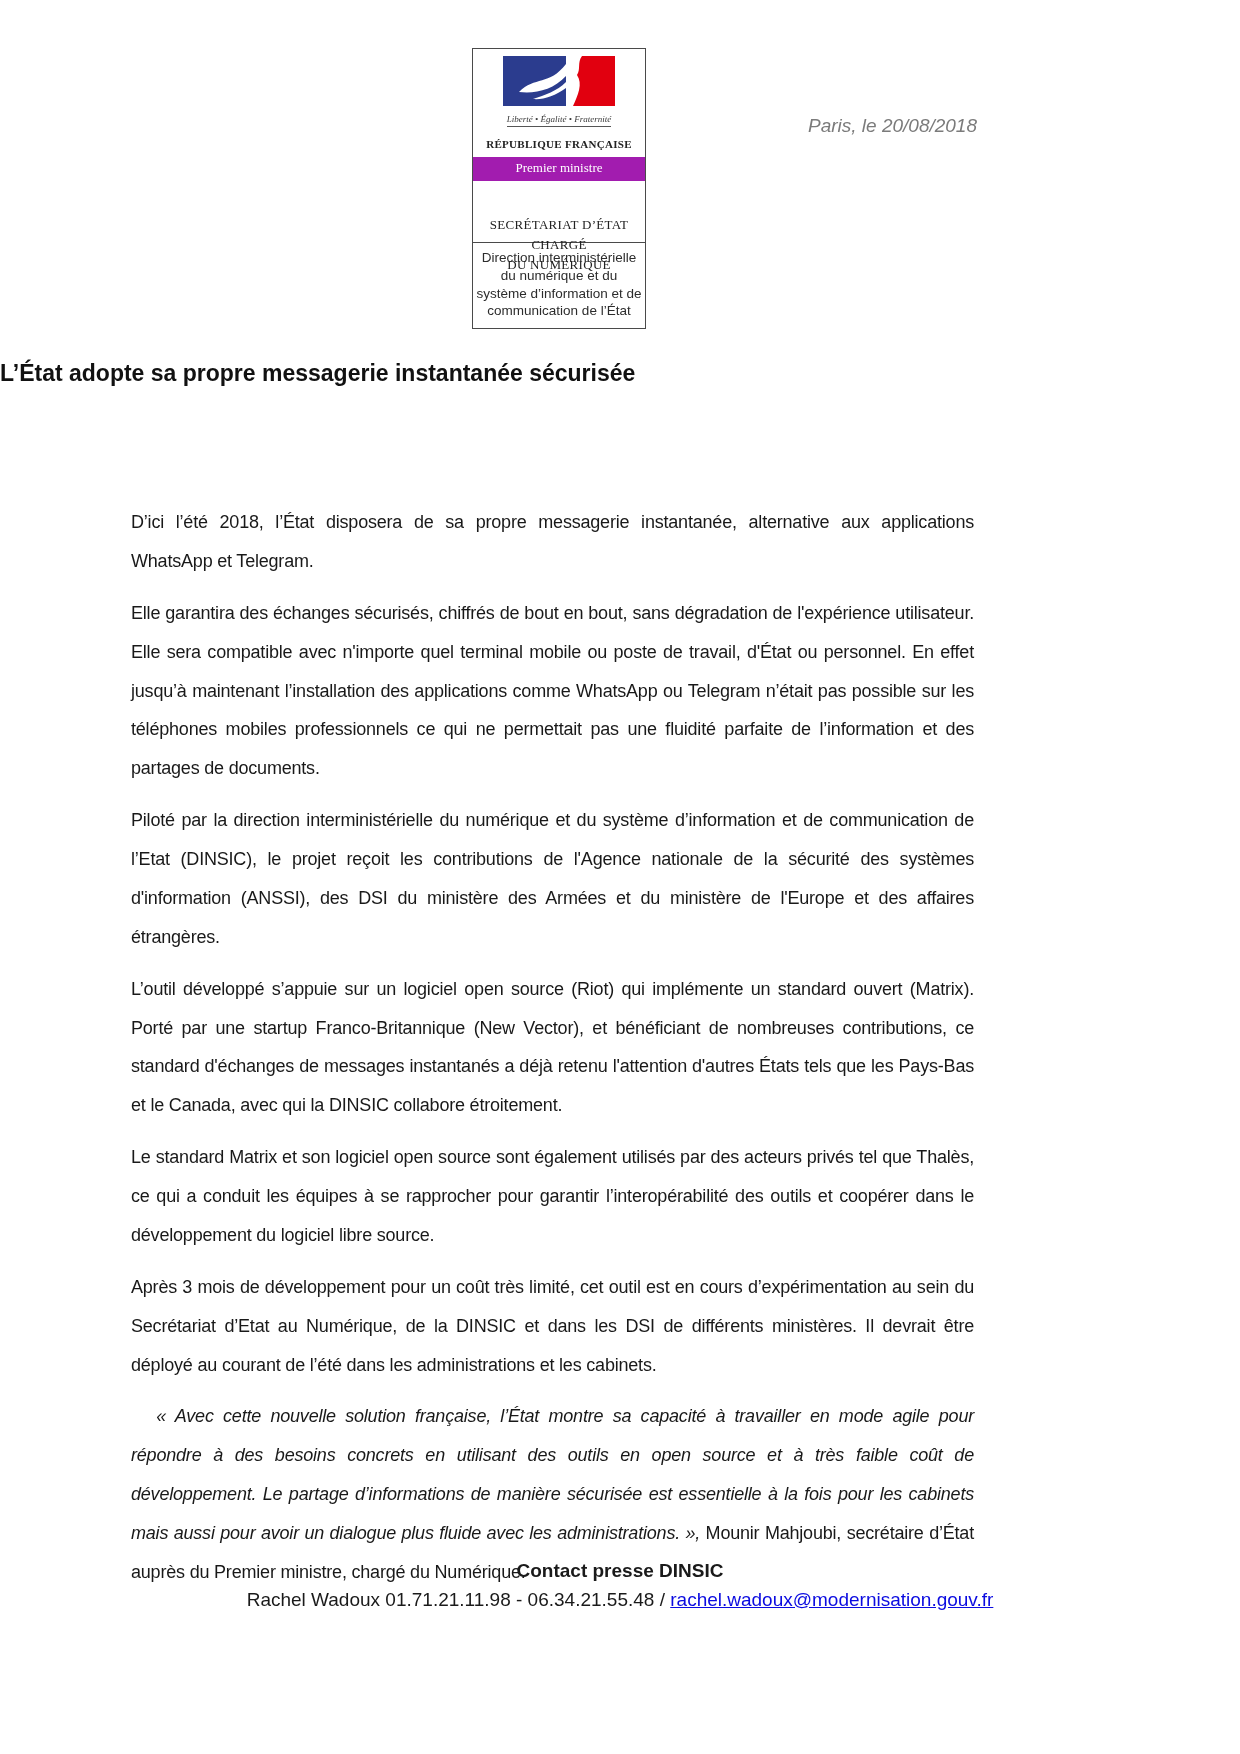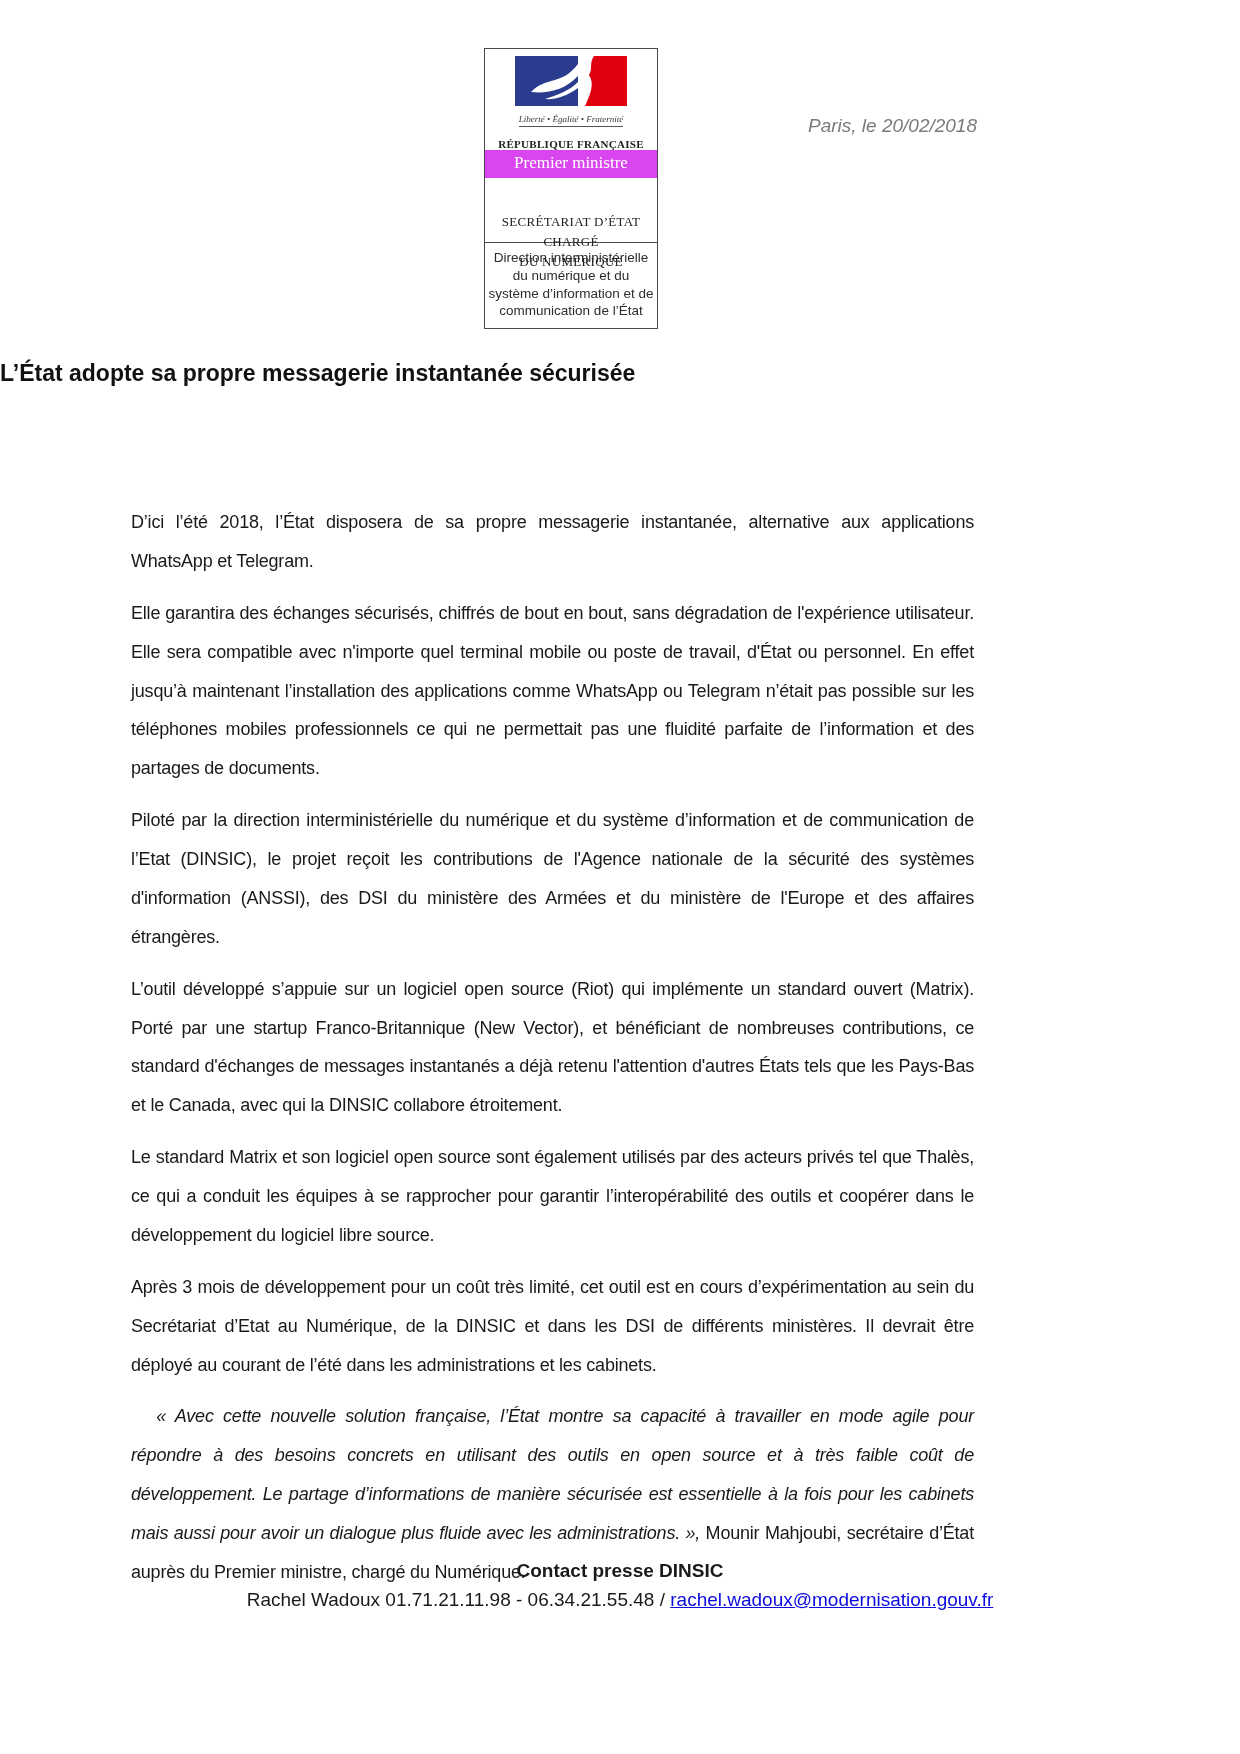--- a/index.html
+++ b/index.html
@@ -3,32 +3,32 @@
 <meta charset="utf-8">
 <style>
   html,body { margin:0; padding:0; background:#ffffff; }
   .page {
     position:relative; width:1240px; height:1754px; margin:0 auto;
     background:#ffffff; overflow:hidden;
     font-family:"Liberation Sans", sans-serif; color:#1a1a1a;
   }
 
   
-  .logo-block { position:absolute; top:48px; left:484px; width:174px; }
+  .logo-block { position:absolute; top:48px; left:472px; width:174px; }
   .logo-box1 { border:1px solid #4a4a4a; background:#fff; text-align:center; height:195px; box-sizing:border-box; }
   .logo-box2 { border:1px solid #4a4a4a; border-top:none; background:#fff; text-align:center;
                padding:6px 3px 8px; box-sizing:border-box;
                font-size:13.5px; line-height:1.32; color:#2c2c2c; }
   .flag-wrap { margin:7px auto 2px; width:112px; height:50px; }
   .motto { display:inline-block; font-family:"Liberation Serif", serif; font-style:italic;
            font-size:9px; color:#3a3a3a; border-bottom:1px solid #555; padding-bottom:2px; margin-top:1px; }
   .republique { font-family:"Liberation Serif", serif; font-weight:bold; font-size:11px;
                 letter-spacing:0.3px; color:#222; margin-top:11px; }
-  .pm-banner { background:#d946ef; color:#ffffff;
-               font-family:"Liberation Serif", serif; font-size:17px; padding:3px 0 5px; }
+  .pm-banner { margin-top:7px; background:#a21caf; color:#ffffff;
+               font-family:"Liberation Serif", serif; font-size:13px; padding:3px 0 5px; }
   .secretariat { margin-top:34px; font-family:"Liberation Serif", serif; font-size:13px;
                  line-height:1.55; letter-spacing:0.3px; color:#222; }
 
   
   .dateline { position:absolute; top:115px; right:263px; font-size:19px; font-style:italic; color:#7b7b7b; }
 
   
   .doc-title { position:absolute; top:360px; left:0; width:100%; text-align:left;
                font-size:23px; font-weight:bold; color:#111; }
 
@@ -67,21 +67,21 @@
       <div class="pm-banner">Premier ministre</div>
       <div class="secretariat">
         <div>SECRÉTARIAT D’ÉTAT</div>
         <div>CHARGÉ</div>
         <div>DU NUMÉRIQUE</div>
       </div>
     </div>
     <div class="logo-box2">Direction interministérielle du numérique et du système d’information et de communication de l’État</div>
   </div>
 
-  <div class="dateline">Paris, le 20/02/2018</div>
+  <div class="dateline">Paris, le 20/08/2018</div>
 
   <div class="doc-title">L’État adopte sa propre messagerie instantanée sécurisée</div>
 
   <div class="body-text">
       <p class="para"><span>D’ici l’été 2018, l’État disposera de sa propre messagerie instantanée, alternative aux applications WhatsApp et Telegram.</span></p>
       <p class="para"><span>Elle garantira des </span><span class="b">échanges sécurisés</span><span>, chiffrés de bout en bout, sans dégradation de l'expérience utilisateur. Elle sera compatible avec n'importe quel terminal mobile ou poste de travail, d'État ou personnel. En effet jusqu’à maintenant l’installation des applications comme WhatsApp ou Telegram n’était pas possible sur les téléphones mobiles professionnels ce qui ne permettait pas une fluidité parfaite de l’information et des partages de documents.</span></p>
       <p class="para"><span>Piloté par la </span><span class="b">direction interministérielle du numérique et du système d’information et de communication de l’Etat (DINSIC)</span><span>, le projet reçoit les contributions de </span><span class="b">l'Agence nationale de la sécurité des systèmes d'information (ANSSI),</span><span> des DSI du </span><span class="b">ministère des Armées</span><span> et du </span><span class="b">ministère de l'Europe et des affaires étrangères</span><span>.</span></p>
       <p class="para"><span>L’outil développé s’appuie sur un </span><span class="b">logiciel open source</span><span> (Riot) qui implémente un </span><span class="b">standard ouvert</span><span> (Matrix). Porté par une startup Franco-Britannique (New Vector), et bénéficiant de nombreuses contributions, ce standard d'échanges de messages instantanés a déjà retenu l'attention d'autres États tels que les </span><span class="b">Pays-Bas</span><span> et le </span><span class="b">Canada</span><span>, avec qui la DINSIC collabore étroitement.</span></p>
       <p class="para"><span>Le standard Matrix et son logiciel open source sont également utilisés par des acteurs privés tel que Thalès, ce qui a conduit les équipes à se rapprocher pour garantir l’interopérabilité des outils et coopérer dans le développement du logiciel libre source.</span></p>
       <p class="para"><span>Après 3 mois de développement pour un coût très limité, cet outil est en cours d’expérimentation au sein du Secrétariat d’Etat au Numérique, de la DINSIC et dans les DSI de différents ministères. Il devrait être déployé au courant de l’été dans les administrations et les cabinets.</span></p>

